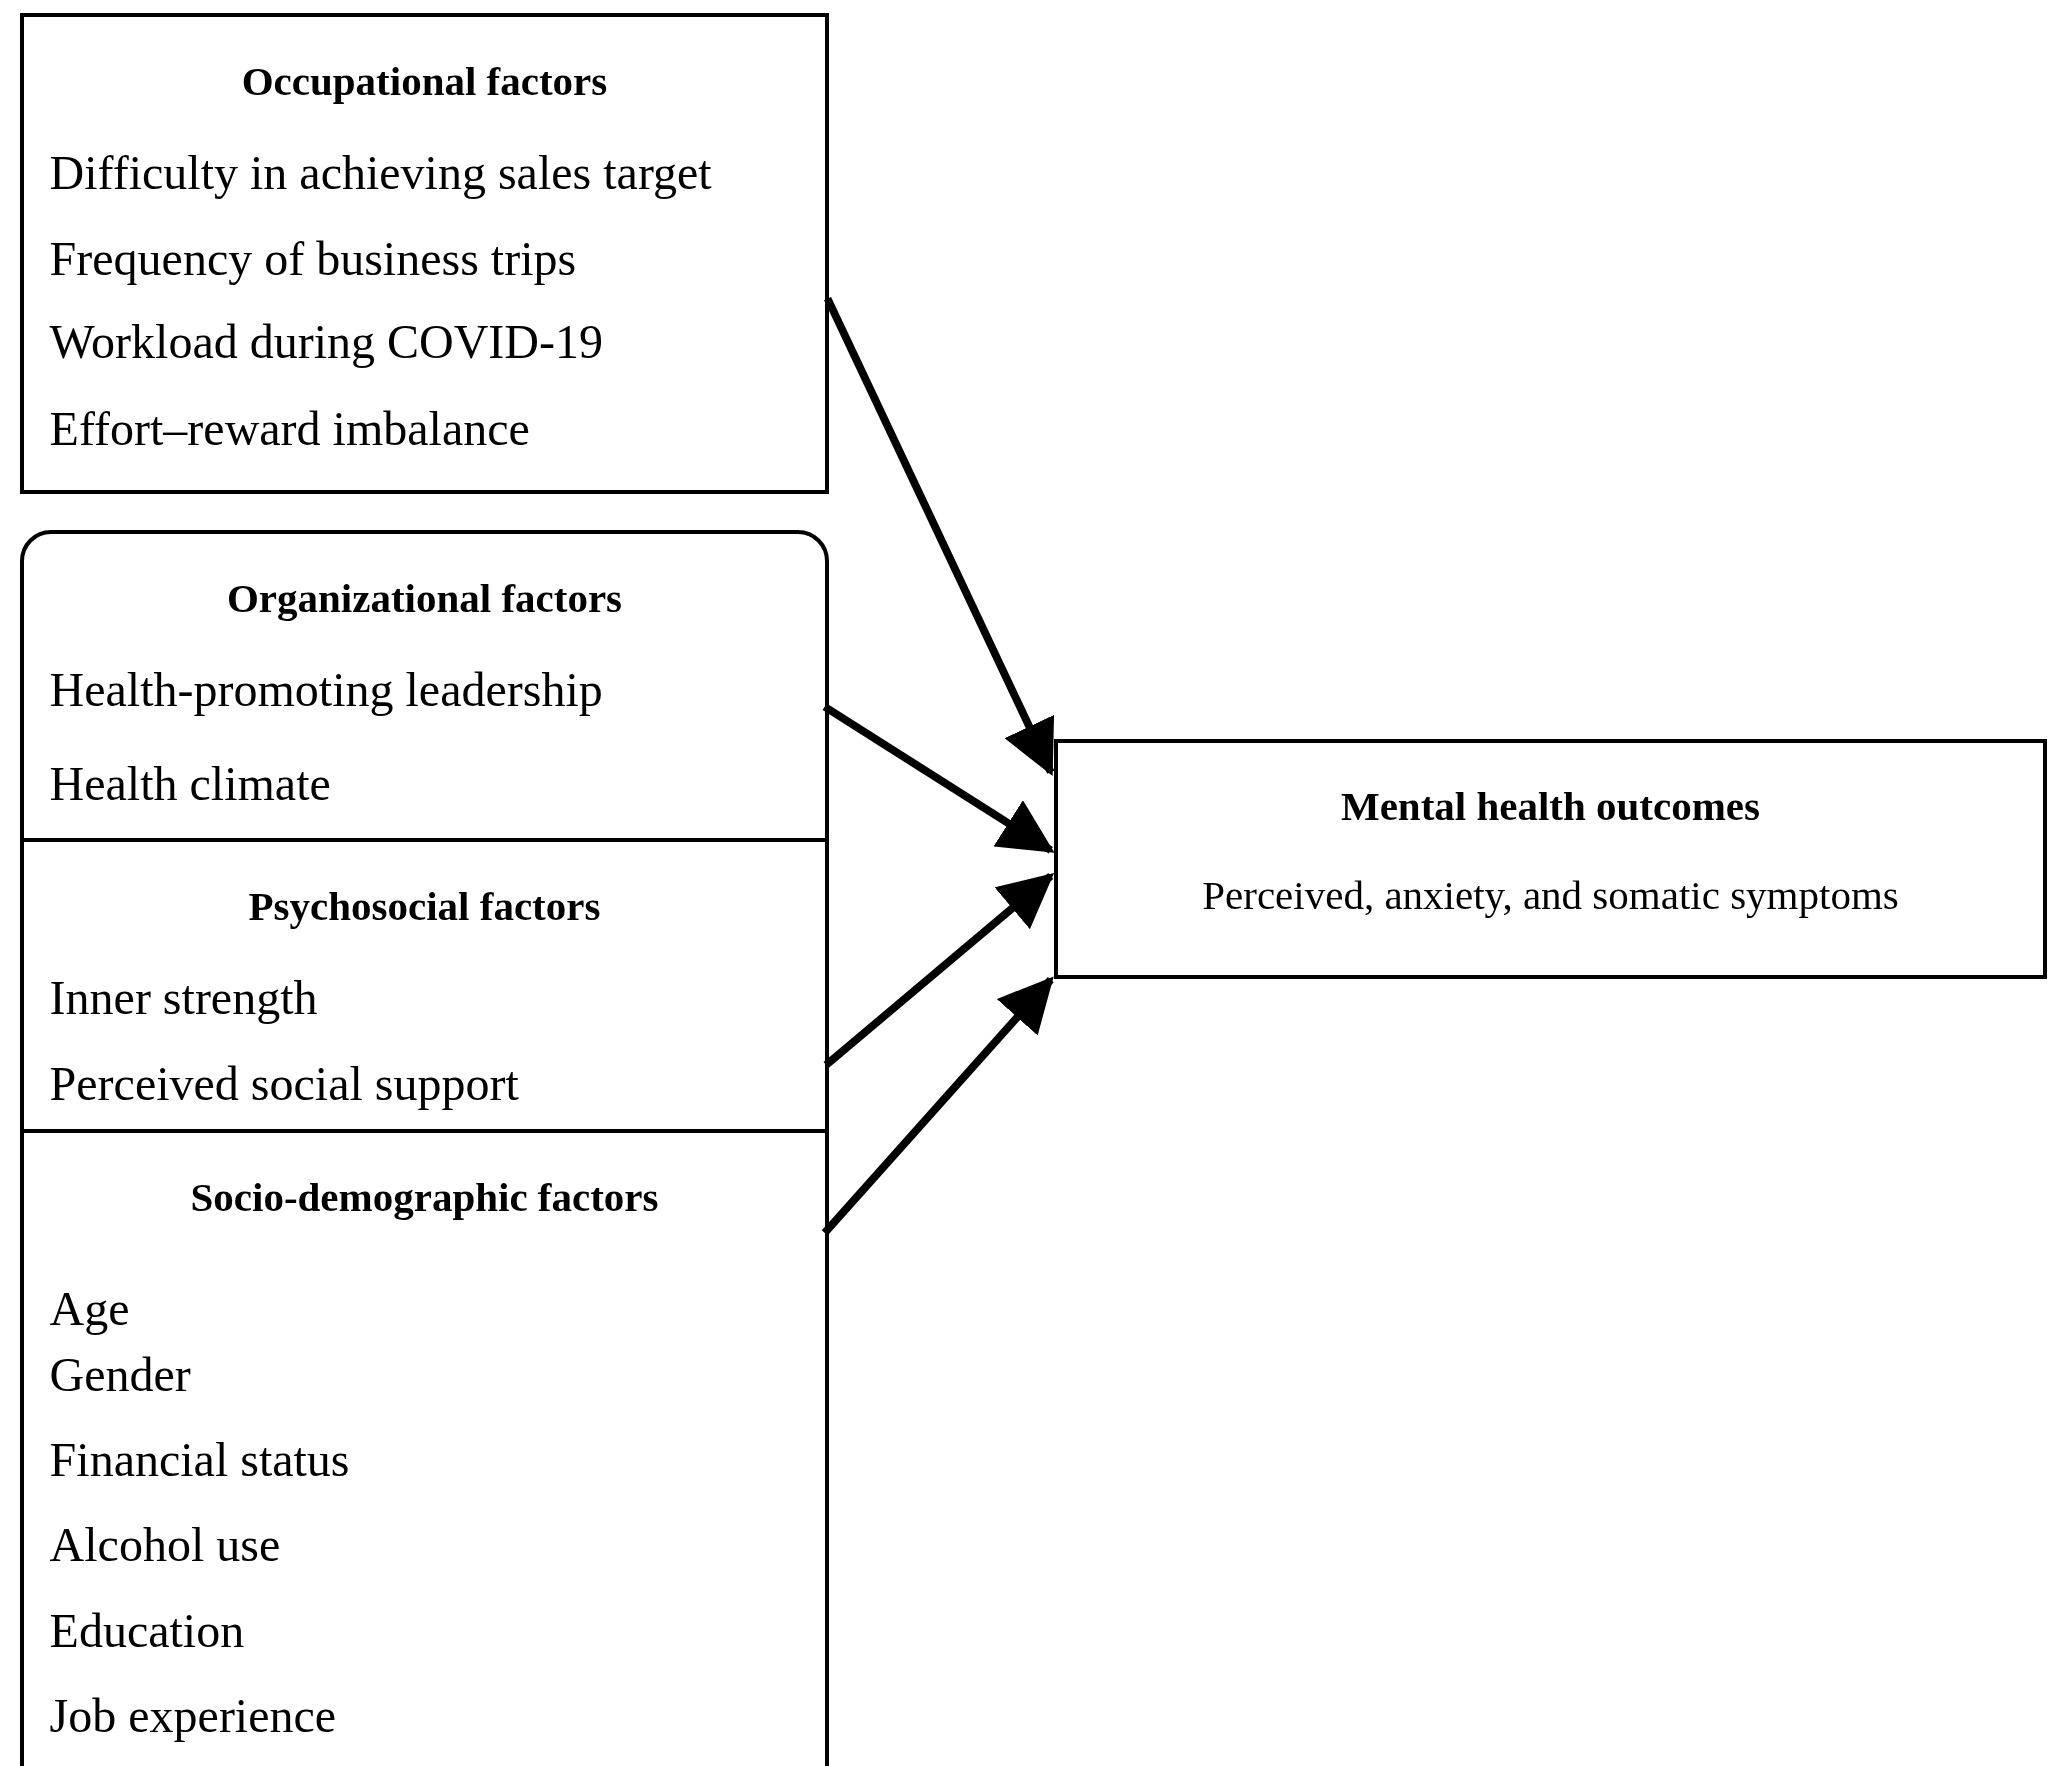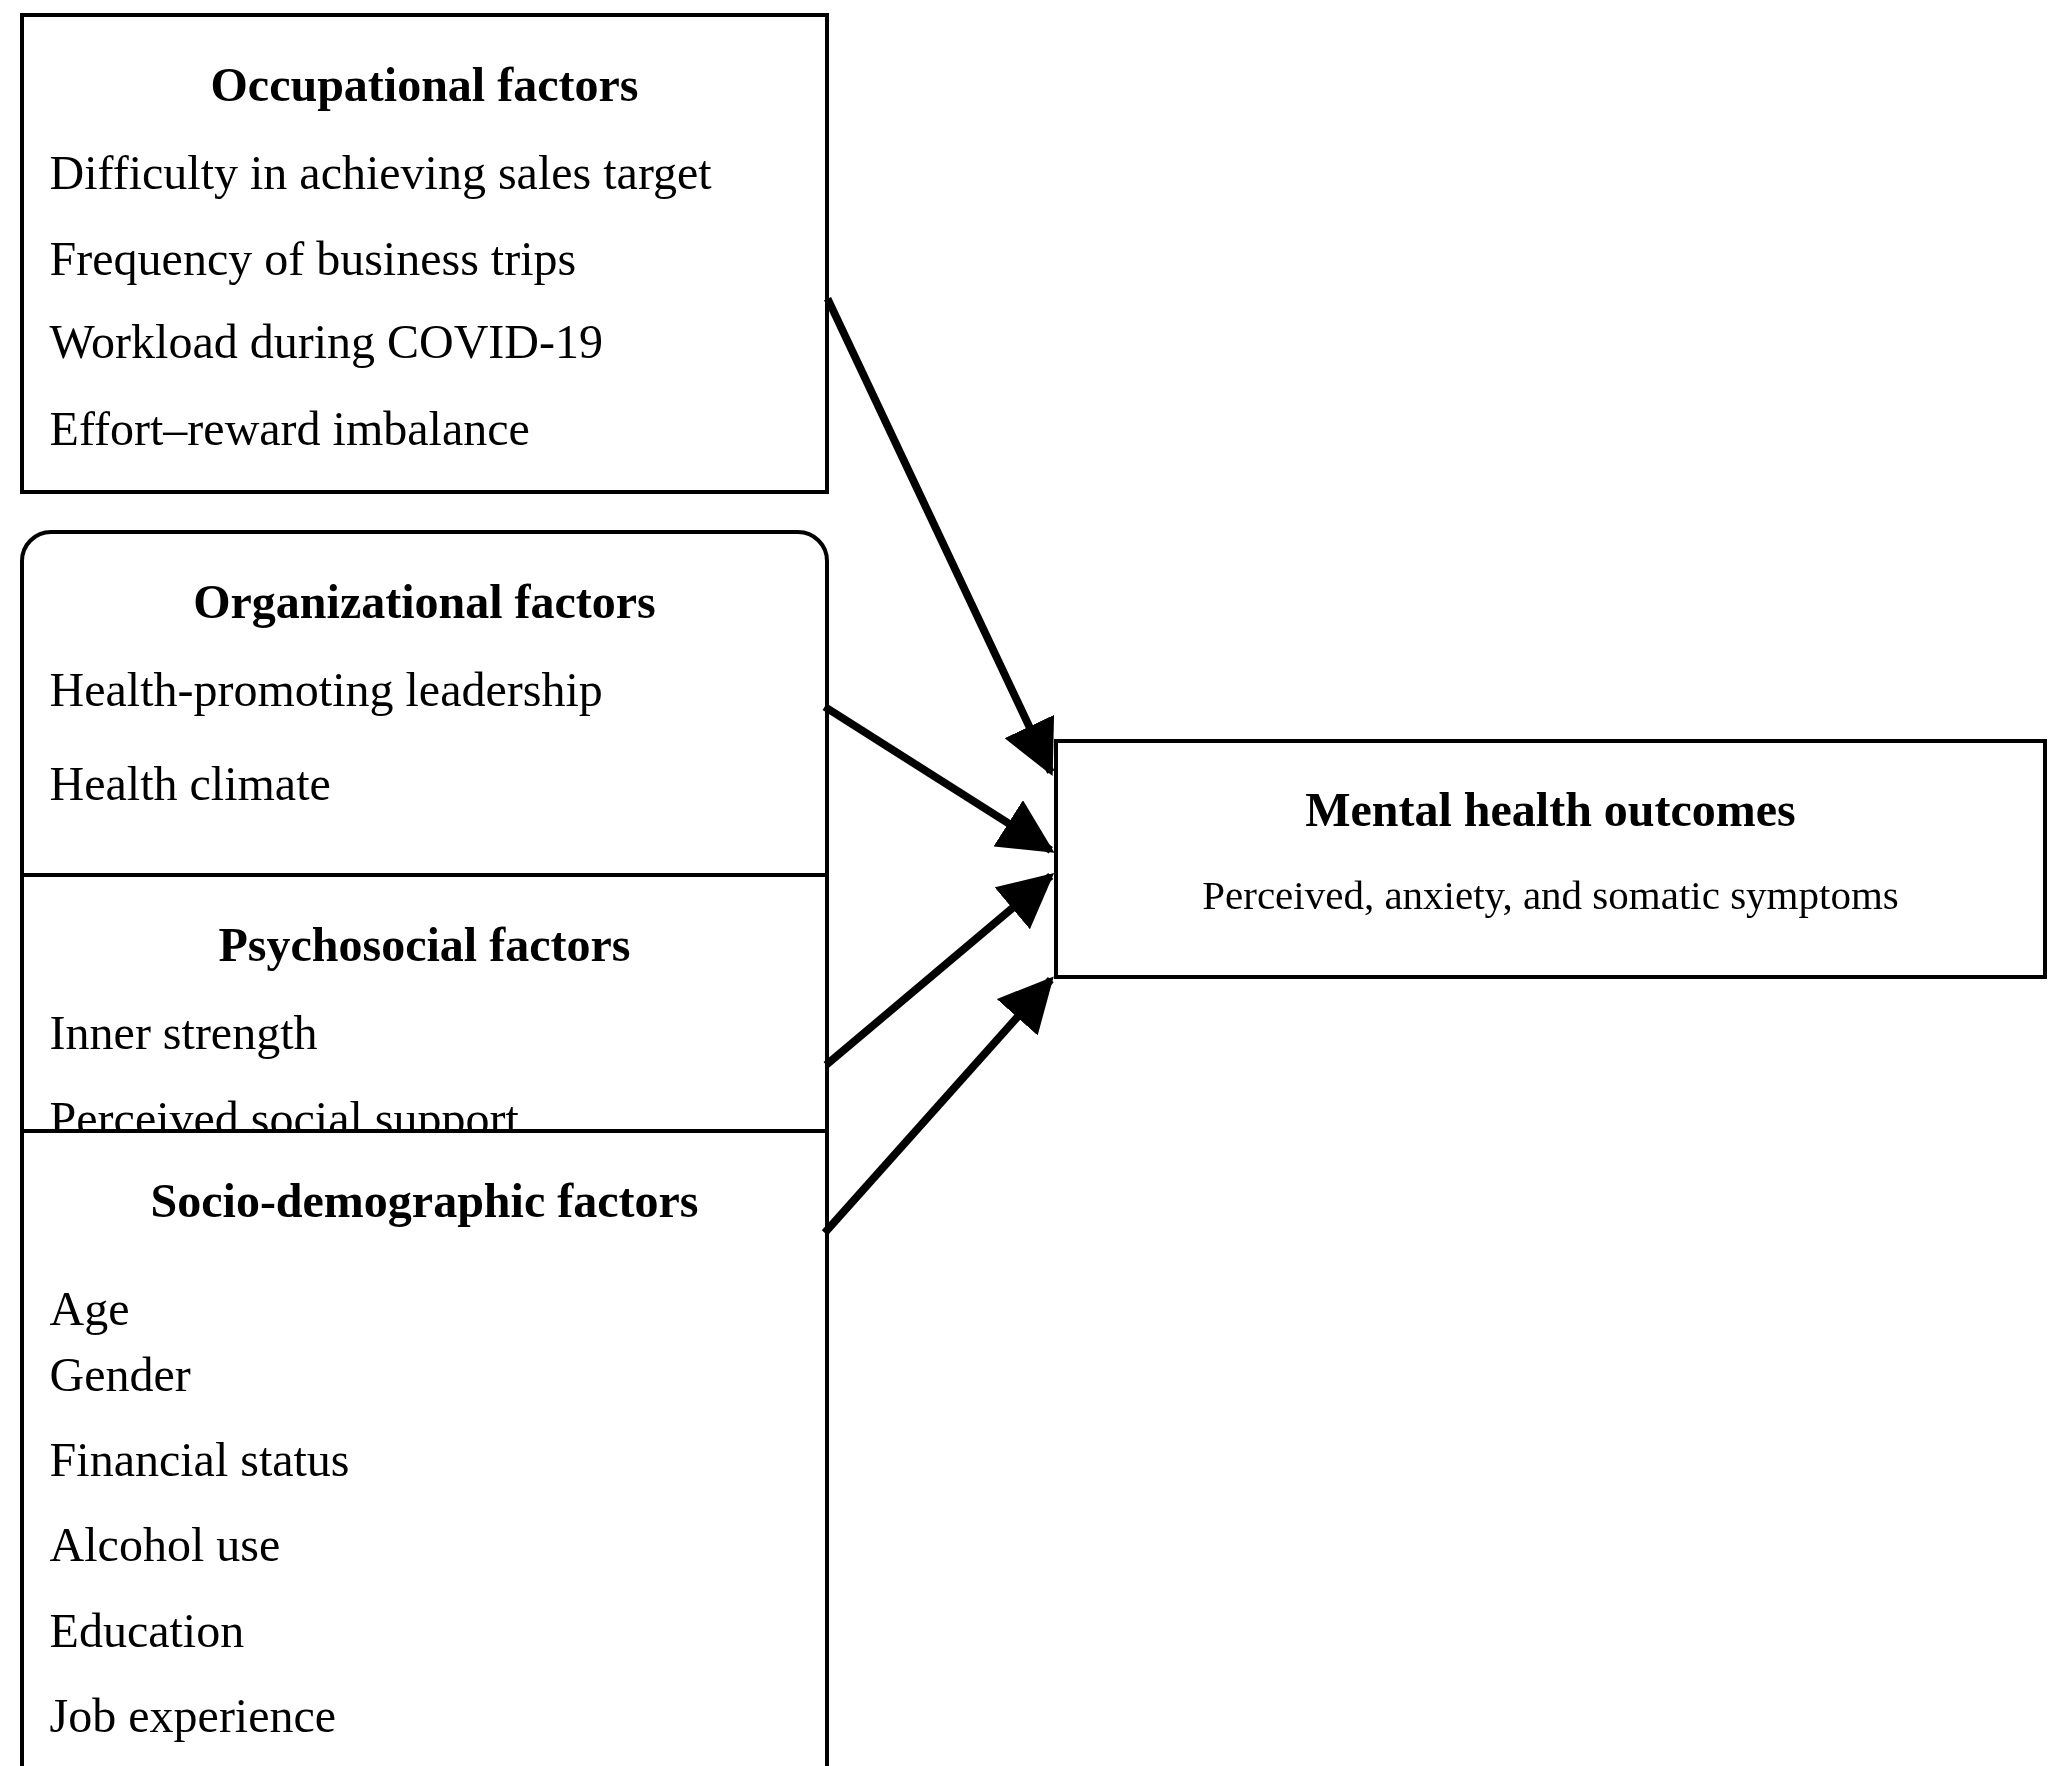--- a/index.html
+++ b/index.html
@@ -19,21 +19,21 @@
   .box {
     position: absolute;
     box-sizing: border-box;
     border: 4.3px solid #000000;
     background: #ffffff;
     overflow: hidden;
   }
   .box-title {
     font-weight: bold;
     text-align: center;
-    font-size: 48px;
+    font-size: 41px;
     line-height: 1.0;
     white-space: nowrap;
   }
   .box-item {
     text-align: left;
     font-size: 48px;
     line-height: 1.0;
     white-space: nowrap;
   }
   .box-sub {
@@ -51,21 +51,21 @@
   #box-occupational .i2 { position: absolute; left: 25.6px; top: 301px; }
   #box-occupational .i3 { position: absolute; left: 25.6px; top: 388px; }
 
   
   #box-organizational { left: 20px; top: 530px; width: 809px; height: 374px; border-radius: 31px; }
   #box-organizational .box-title { position: absolute; left: 0; right: 0; top: 44px; }
   #box-organizational .i0 { position: absolute; left: 25.6px; top: 132px; }
   #box-organizational .i1 { position: absolute; left: 25.6px; top: 226px; }
 
   
-  #box-psychosocial { left: 20px; top: 873px; width: 809px; height: 323px; }
+  #box-psychosocial { left: 20px; top: 838px; width: 809px; height: 323px; }
   #box-psychosocial .box-title { position: absolute; left: 0; right: 0; top: 44px; }
   #box-psychosocial .i0 { position: absolute; left: 25.6px; top: 132px; }
   #box-psychosocial .i1 { position: absolute; left: 25.6px; top: 218px; }
 
   
   #box-sociodemographic { left: 20px; top: 1129px; width: 809px; height: 647px; }
   #box-sociodemographic .box-title { position: absolute; left: 0; right: 0; top: 44px; }
   #box-sociodemographic .i0 { position: absolute; left: 25.6px; top: 132px; margin-top: 20px; }
   #box-sociodemographic .i1 { position: absolute; left: 25.6px; top: 218px; }
   #box-sociodemographic .i2 { position: absolute; left: 25.6px; top: 303px; }

